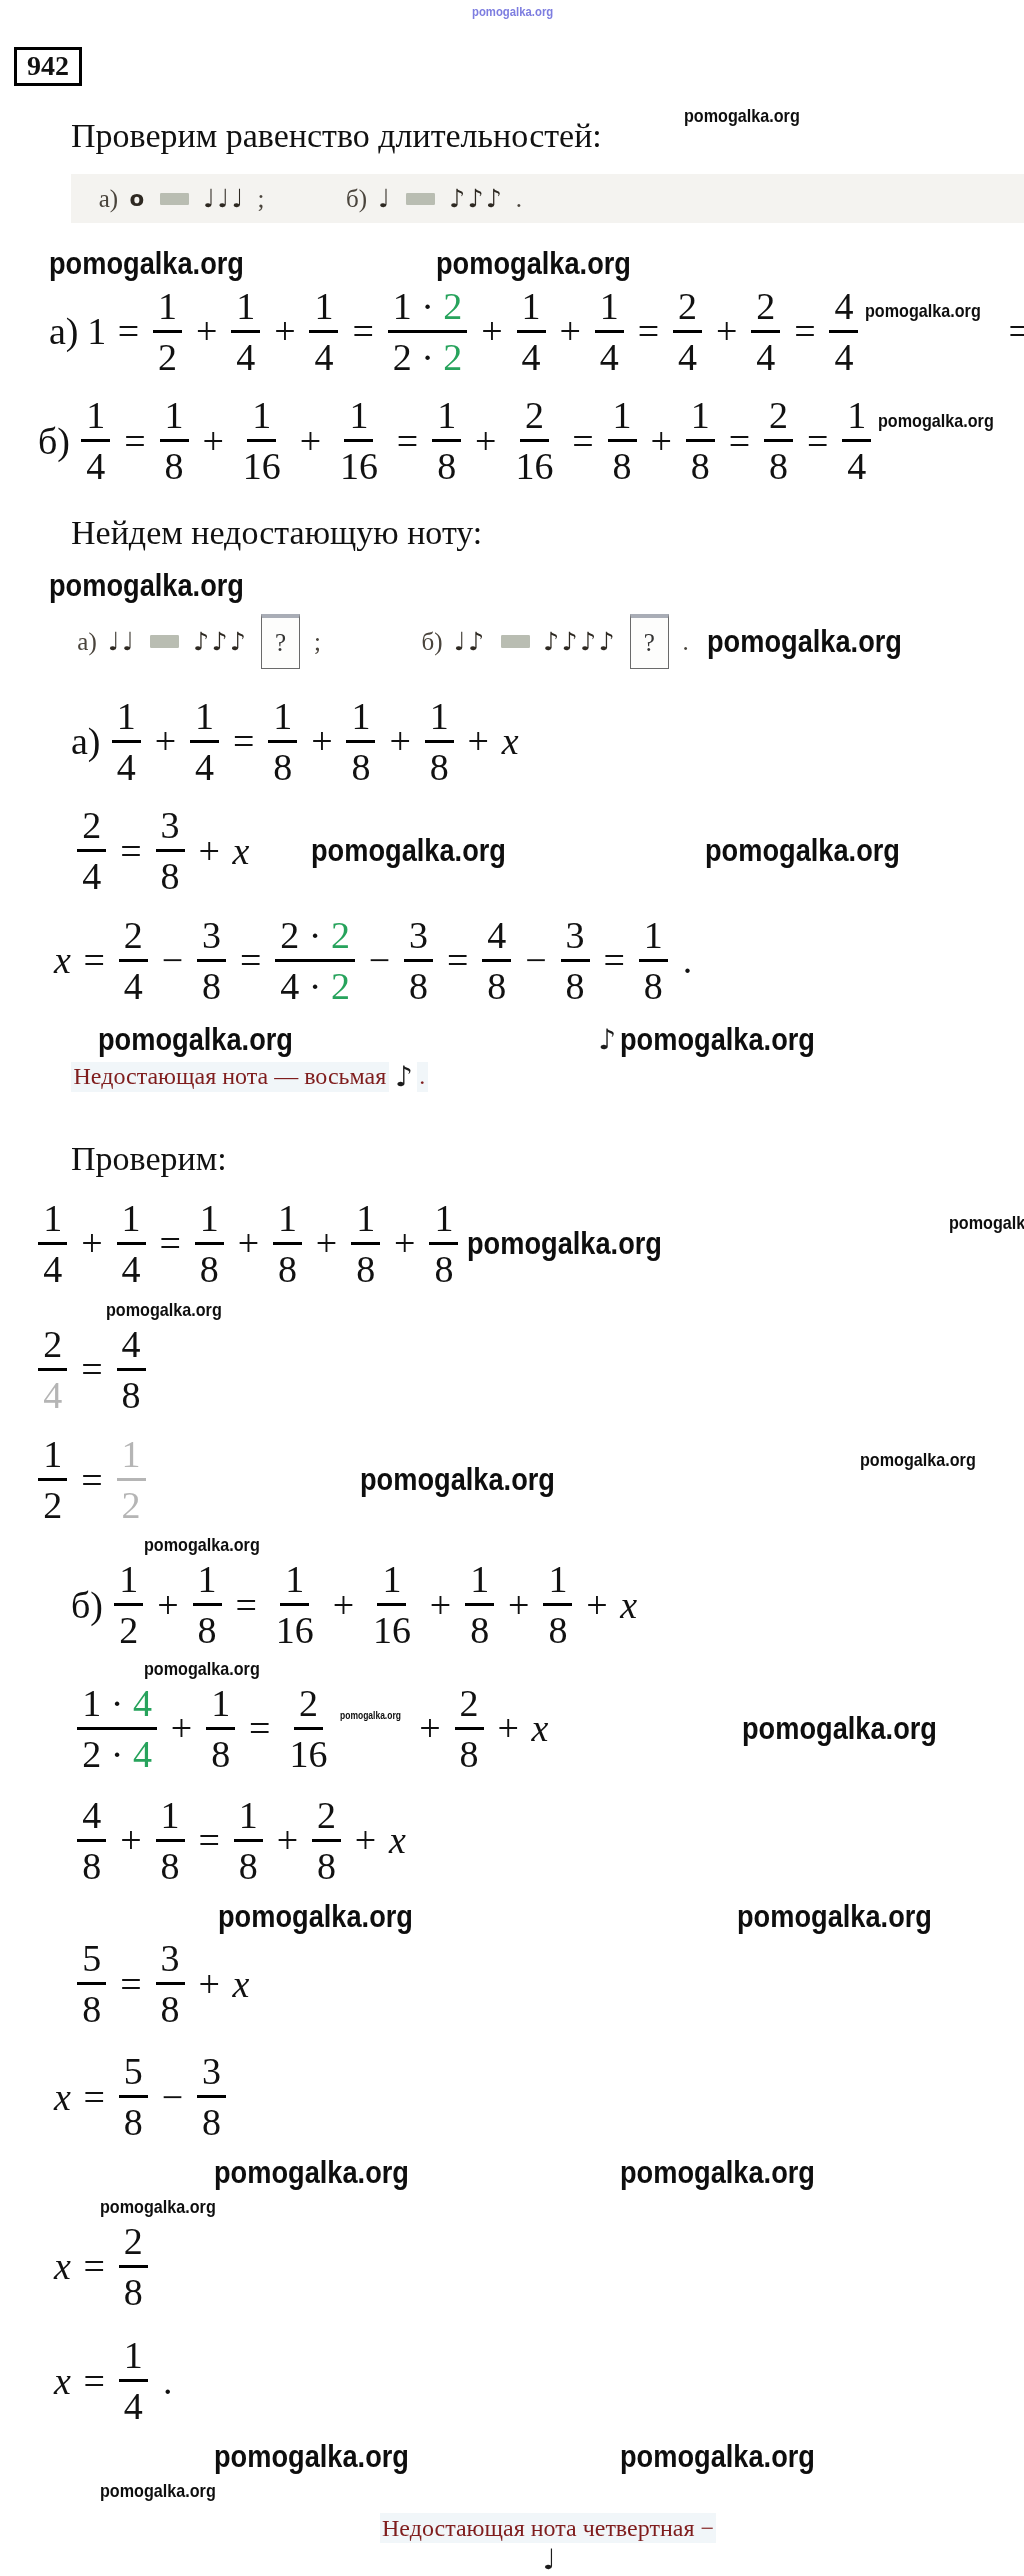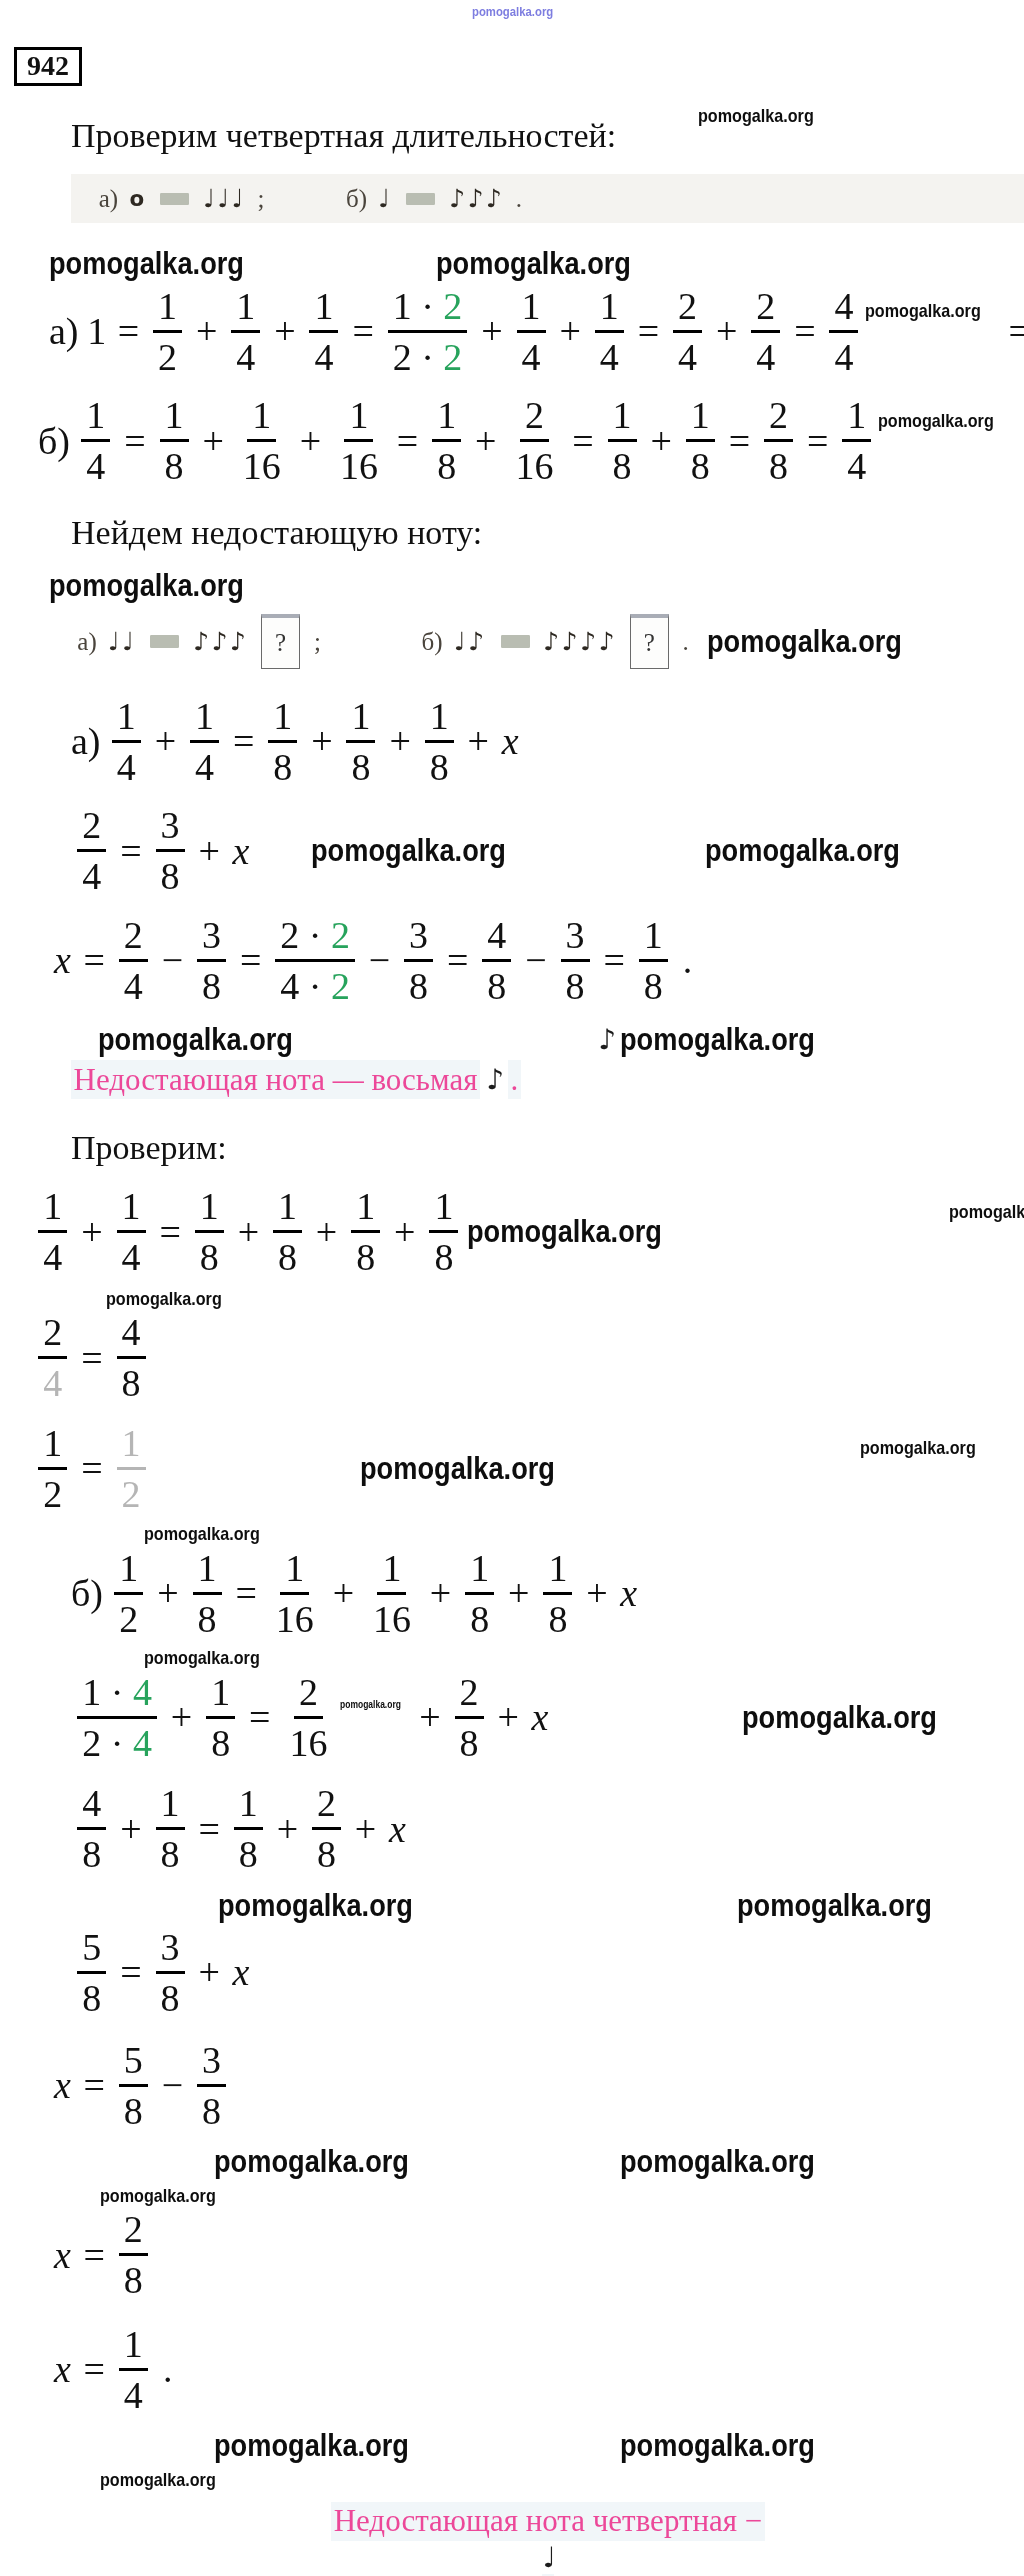--- a/index.html
+++ b/index.html
@@ -8,21 +8,21 @@
   .row{display:flex;align-items:center;white-space:nowrap;}
   
   .topwm{font-family:"Liberation Sans",sans-serif;font-weight:700;font-size:12.6px;color:#7d7de0;
          display:inline-block;transform:scaleX(.9);transform-origin:left center;}
   
   .numbox{display:inline-block;border:3.8px solid #000;padding:1.3px 10px;font-weight:700;
           font-size:28px;font-family:"Liberation Serif",serif;line-height:1.1;}
   
   .h{font-size:34px;line-height:1.15;}
   
-  .red{font-size:31px;color:#ec4899;background:rgba(215,228,238,.35);padding:1.3px 2.5px;}
+  .red{font-size:24px;color:#7f1d1d;background:rgba(215,228,238,.35);padding:1.3px 2.5px;}
   
   .eq{font-size:38px;}
   .lbl{margin-right:5px;}
   .num{margin:0 3.8px;}
   .var{font-style:italic;margin:0 5px;font-family:"Liberation Serif",serif;}
   .op{margin:0 7.6px;}
   .txt{margin-left:8.8px;}
   .frac{display:inline-flex;flex-direction:column;align-items:center;text-align:center;
         margin:0 6.3px;line-height:1;}
   .frac .n{border-bottom:3.2px solid #000;padding:1.3px 5px 5px;}
@@ -57,21 +57,21 @@
 <body>
 
 <div id="doc">
     <div class="row " style="margin-left: 472px; margin-top: 5px;">
       <span class="topwm">pomogalka.org</span>
     </div>
     <div class="row " style="margin-left: 14px; margin-top: 28px;">
       <span class="numbox">942</span>
     </div>
     <div class="row " style="margin-left: 71px; margin-top: 30px;">
-      <span class="h">Проверим четвертная длительностей:</span>
+      <span class="h">Проверим равенство длительностей:</span>
       <span class="wm sm sup" style="margin-left: 82px;">pomogalka.org</span>
     </div>
     <div class="row music music1" style="margin-left: 71px; margin-top: 19px;">
       <span class="mlbl">а)</span>
       <span class="mnote whole">o</span>
       <span class="meq"></span>
       <span class="mnote ">♩♩♩</span>
       <span class="mlbl">;</span>
       <span class="gap" style="width: 69px;"></span>
       <span class="mlbl">б)</span>
@@ -297,21 +297,21 @@
     <div class="row " style="margin-left: 98px; margin-top: 15px;">
       <span class="wm lg">pomogalka.org</span>
       <span class="note" style="margin-left: 271px;">♪</span>
       <span class="wm lg">pomogalka.org</span>
     </div>
     <div class="row " style="margin-left: 71px; margin-top: 2.5px;">
       <span class="red">Недостающая нота — восьмая</span>
       <span class="note" style="margin-left: 6.3px;">♪</span>
       <span class="red">.</span>
     </div>
-    <div class="row " style="margin-left: 71px; margin-top: 29px;">
+    <div class="row " style="margin-left: 71px; margin-top: 46px;">
       <span class="h">Проверим:</span>
     </div>
     <div class="row eq" style="margin-left: 32px; margin-top: 19px;">
       <span class="frac ">
         <span class="n"><span>1</span></span>
         <span class="d"><span>4</span></span>
       </span>
       <span class="op">+</span>
       <span class="frac ">
         <span class="n"><span>1</span></span>

